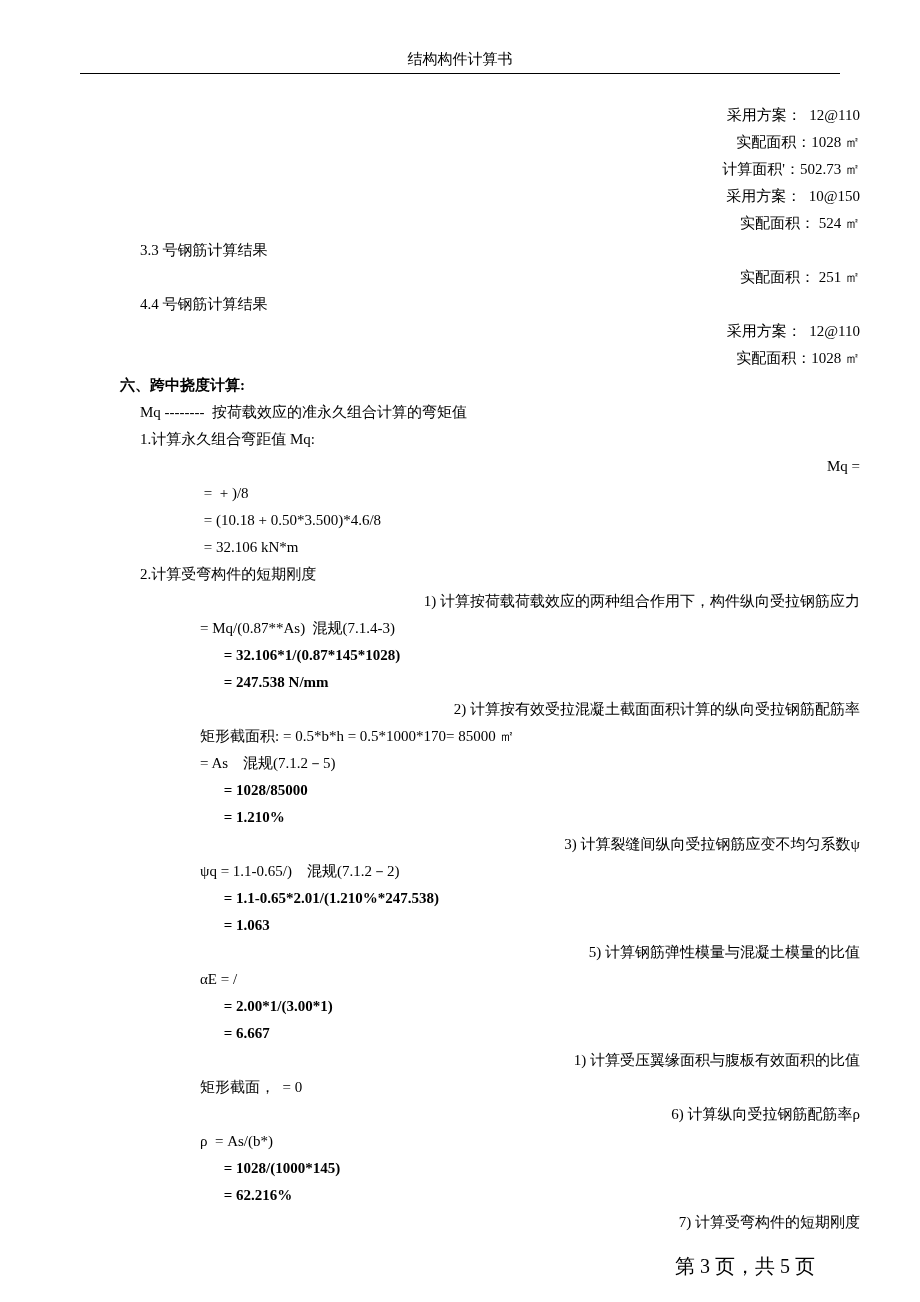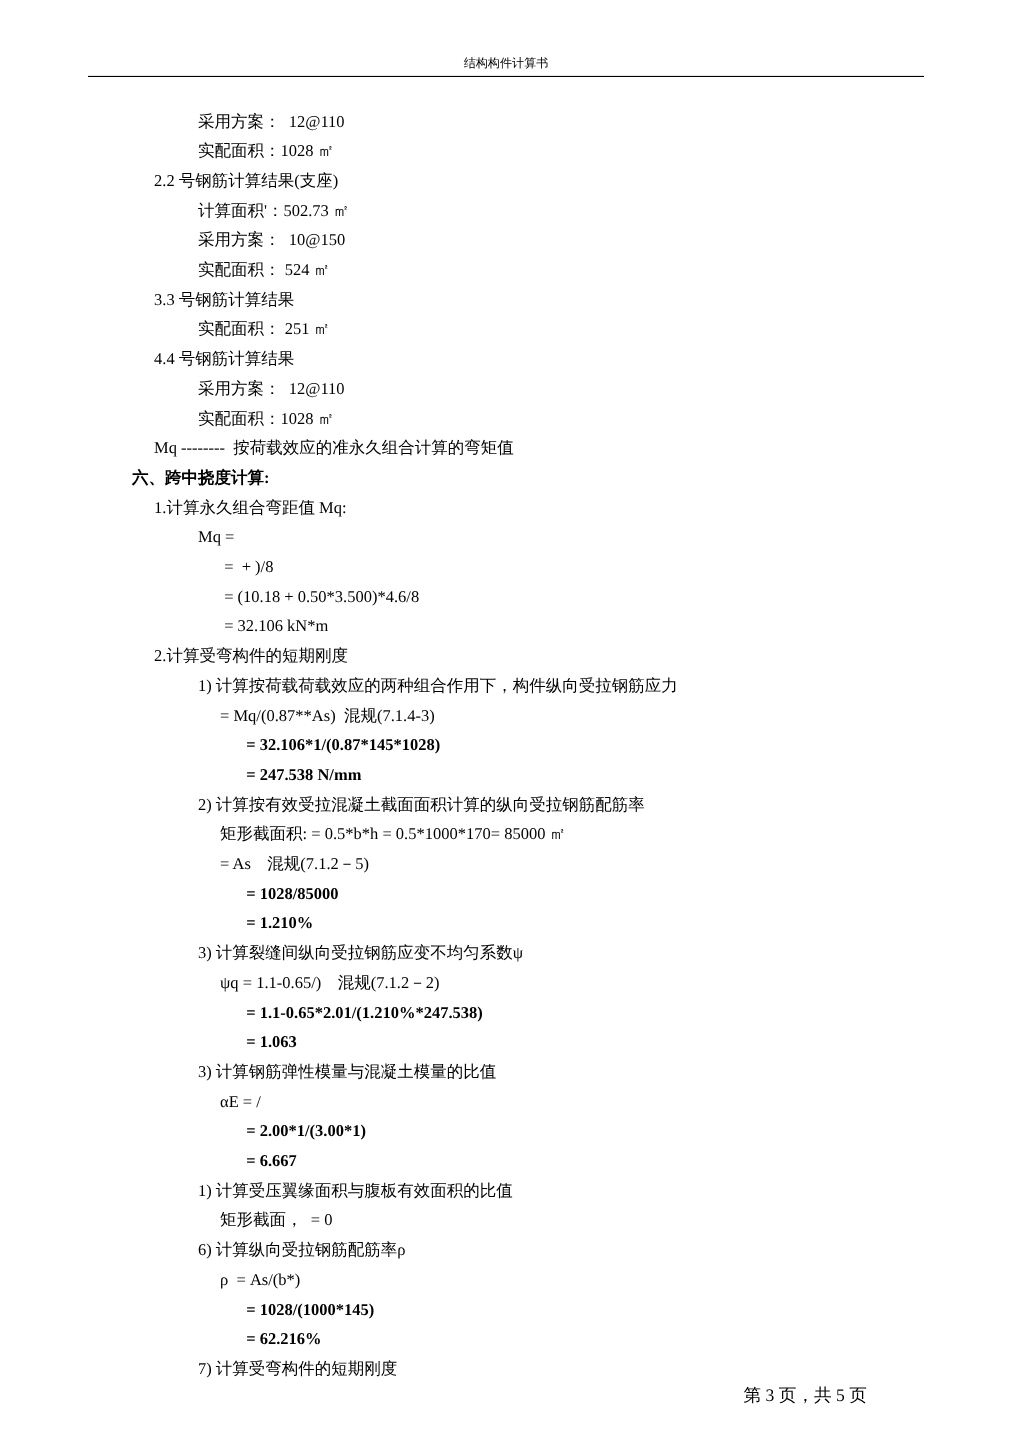--- a/index.html
+++ b/index.html
@@ -13,86 +13,85 @@
   }
   .page {
     width: 800px;
     margin: 0 auto;
     padding: 50px 0 30px 0;
     position: relative;
     min-height: 1220px;
   }
   .header {
     text-align: center;
-    font-size: 11px;
+    font-size: 15px;
     margin-bottom: 4px;
   }
   .hr-line {
     border-top: 1px solid #000;
     margin: 0 20px 28px 20px;
   }
   .content {
     line-height: 1.8;
     padding-left: 60px;
   }
   .line { white-space: pre; }
   .ind1 { padding-left: 20px; }
-  .ind2 { padding-left: 60px; }
+  .ind2 { padding-left: 60px; text-align: right; }
   .ind3 { padding-left: 80px; }
   .ind4 { padding-left: 100px; font-weight: bold; }
   .heading {
     font-weight: bold;
   }
   .footer {
     position: absolute;
     bottom: 20px;
-    right: 72px;
-    font-size: 16px;
+    right: 45px;
+    font-size: 20px;
   }
 </style>
 </head>
 <body>
 
 <div class="page">
   <div class="header">结构构件计算书</div>
   <div class="hr-line"></div>
   <div class="content" id="doc-content">
       <div class="line ind2">采用方案：  12@110</div>
       <div class="line ind2">实配面积：1028 ㎡</div>
-      <div class="line ind1">2.2 号钢筋计算结果(支座)</div>
       <div class="line ind2">计算面积'：502.73 ㎡</div>
       <div class="line ind2">采用方案：  10@150</div>
       <div class="line ind2">实配面积： 524 ㎡</div>
       <div class="line ind1">3.3 号钢筋计算结果</div>
       <div class="line ind2">实配面积： 251 ㎡</div>
       <div class="line ind1">4.4 号钢筋计算结果</div>
       <div class="line ind2">采用方案：  12@110</div>
       <div class="line ind2">实配面积：1028 ㎡</div>
+      <div class="line heading">六、跨中挠度计算:</div>
       <div class="line ind1">Mq --------  按荷载效应的准永久组合计算的弯矩值</div>
-      <div class="line heading">六、跨中挠度计算:</div>
       <div class="line ind1">1.计算永久组合弯距值 Mq:</div>
       <div class="line ind2">Mq =</div>
       <div class="line ind3"> =  + )/8</div>
       <div class="line ind3"> = (10.18 + 0.50*3.500)*4.6/8</div>
       <div class="line ind3"> = 32.106 kN*m</div>
       <div class="line ind1">2.计算受弯构件的短期刚度</div>
       <div class="line ind2">1) 计算按荷载荷载效应的两种组合作用下，构件纵向受拉钢筋应力</div>
       <div class="line ind3">= Mq/(0.87**As)  混规(7.1.4-3)</div>
       <div class="line ind4"> = 32.106*1/(0.87*145*1028)</div>
       <div class="line ind4"> = 247.538 N/mm</div>
       <div class="line ind2">2) 计算按有效受拉混凝土截面面积计算的纵向受拉钢筋配筋率</div>
       <div class="line ind3">矩形截面积: = 0.5*b*h = 0.5*1000*170= 85000 ㎡</div>
       <div class="line ind3">= As    混规(7.1.2－5)</div>
       <div class="line ind4"> = 1028/85000</div>
       <div class="line ind4"> = 1.210%</div>
       <div class="line ind2">3) 计算裂缝间纵向受拉钢筋应变不均匀系数ψ</div>
       <div class="line ind3">ψq = 1.1-0.65/)    混规(7.1.2－2)</div>
       <div class="line ind4"> = 1.1-0.65*2.01/(1.210%*247.538)</div>
       <div class="line ind4"> = 1.063</div>
-      <div class="line ind2">3) 计算钢筋弹性模量与混凝土模量的比值</div>
+      <div class="line ind2">5) 计算钢筋弹性模量与混凝土模量的比值</div>
       <div class="line ind3">αE = /</div>
       <div class="line ind4"> = 2.00*1/(3.00*1)</div>
       <div class="line ind4"> = 6.667</div>
       <div class="line ind2">1) 计算受压翼缘面积与腹板有效面积的比值</div>
       <div class="line ind3">矩形截面，  = 0</div>
       <div class="line ind2">6) 计算纵向受拉钢筋配筋率ρ</div>
       <div class="line ind3">ρ  = As/(b*)</div>
       <div class="line ind4"> = 1028/(1000*145)</div>
       <div class="line ind4"> = 62.216%</div>
       <div class="line ind2">7) 计算受弯构件的短期刚度</div>

